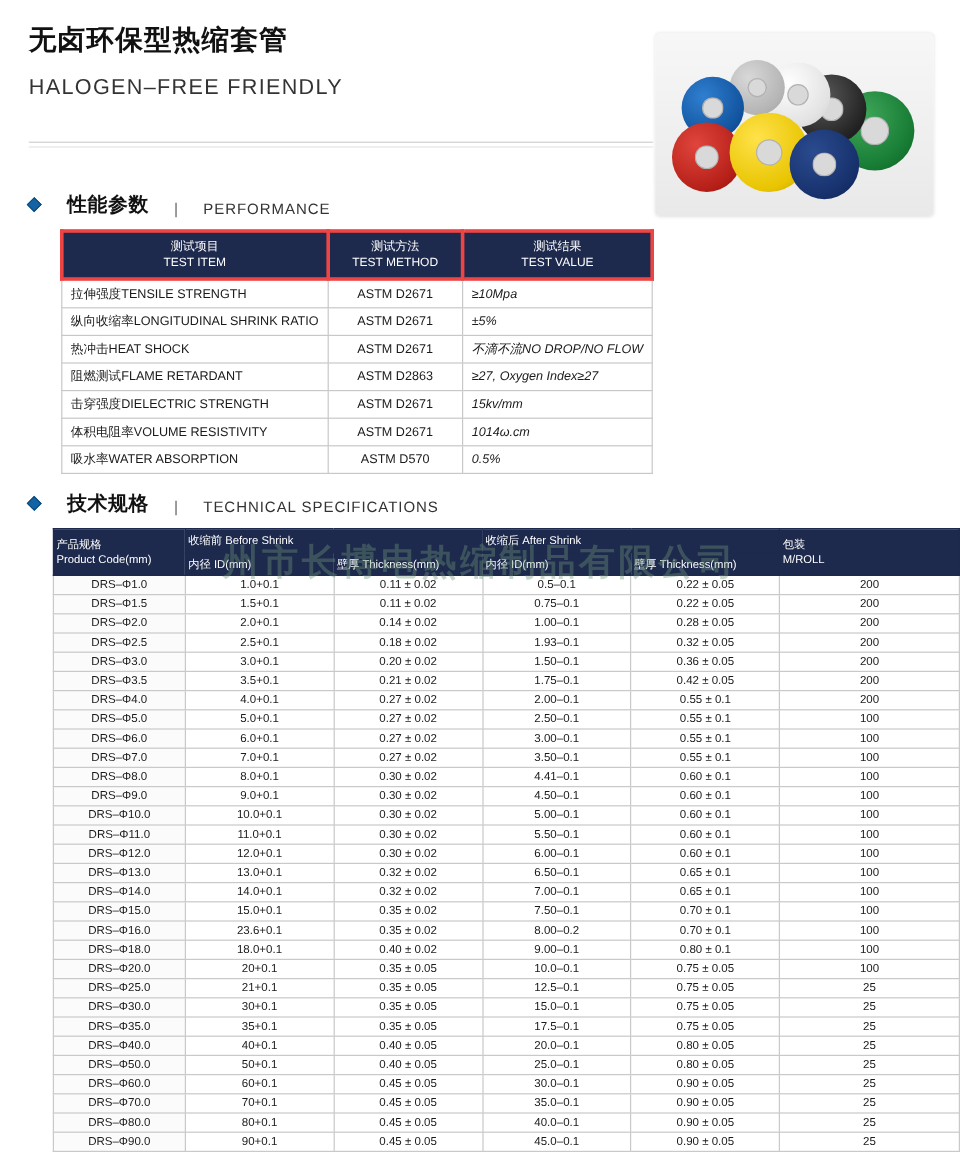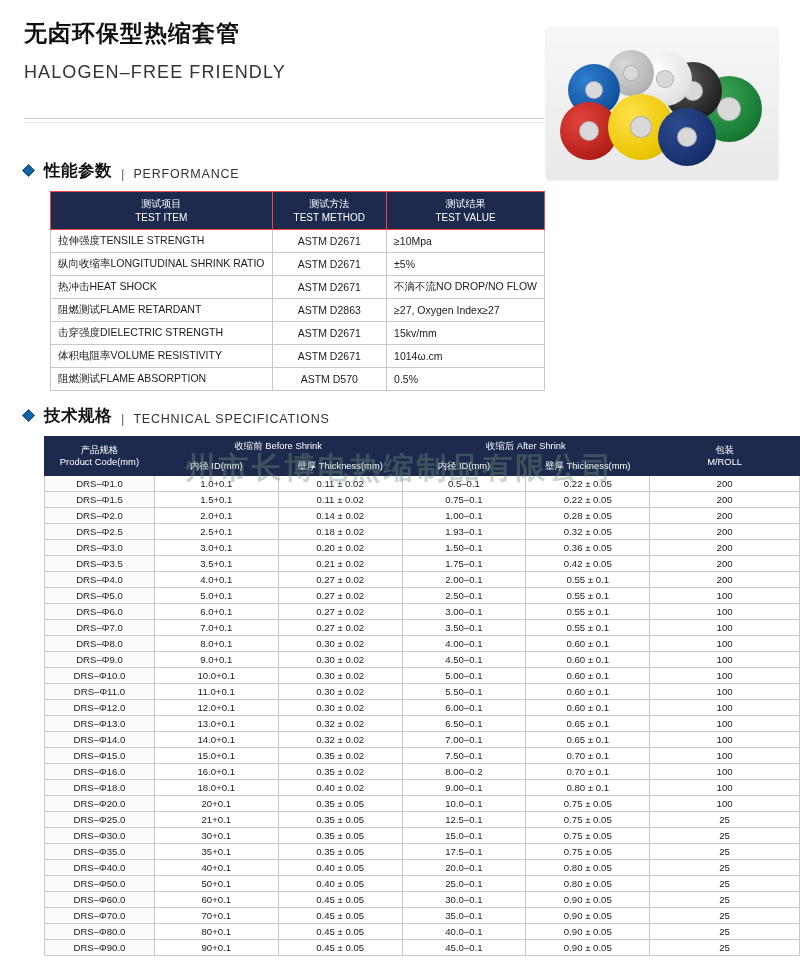--- a/index.html
+++ b/index.html
@@ -39,51 +39,51 @@
     overflow:hidden;
   }
   .photo-inner { position:absolute; inset:0; }
   .roll { position:absolute; border-radius:50%; }
   .roll .core {
     position:absolute; border-radius:50%; background:#d9d9d9;
     border:1px solid rgba(0,0,0,0.18);
   }
 
   
-  .sec-head { display:flex; align-items:flex-end; gap:7px; margin:14px 0 9px 2px; }
+  .sec-head { display:flex; align-items:flex-end; gap:19px; margin:14px 0 9px 2px; }
   .sec-diamond { width:13px; height:13px; position:relative; margin-bottom:3px; }
   .sec-diamond:before {
     content:""; position:absolute; left:0; top:0; width:9px; height:9px;
     background:#1464a5; transform:rotate(45deg);
     box-shadow:inset 0 0 0 1px #0f4c7d;
   }
   .sec-cn { font-size:16.5px; font-weight:bold; color:#111; letter-spacing:0.5px; }
   .sec-sep { font-size:13px; color:#666; padding:0 2px 1px 2px; }
   .sec-en { font-size:12.5px; color:#333; letter-spacing:0.8px; padding-bottom:1px; }
 
   
   table { border-collapse:collapse; }
   .perf-table { width:495px; margin-left:28px; font-size:10.5px; }
   .perf-table th {
     background:#1d2a4d; color:#fff; font-weight:normal;
-    border:1px solid #ef4444; padding:5px 4px; line-height:1.35;
+    border:3px solid #ef4444; padding:5px 4px; line-height:1.35;
     font-size:10px;
   }
   .perf-table th .cn { display:block; }
   .perf-table td {
     border:1px solid #c8c8c8; padding:4px 7px; height:19px;
     color:#1a1a1a; white-space:nowrap;
   }
   .perf-table td.item { width:215px; }
   .perf-table td.method { width:128px; text-align:center; }
-  .perf-table td.value { width:152px; }
+  .perf-table td.value { width:152px;font-style:italic; }
 
   .spec-table { width:756px; margin-left:22px; font-size:9.6px; }
   .spec-table th {
-    background:#1d2a4d; color:#fff; font-weight:normal; text-align:center;
+    background:#1d2a4d; color:#fff; font-weight:normal; text-align:left;
     border:1px solid #1d2a4d; padding:3px 2px; line-height:1.35; font-size:9.4px;
   }
   .spec-table th .cn { display:block; }
   .spec-table td {
     border:1px solid #c9c9c9; text-align:center; padding:2px 2px;
     height:16px; color:#1a1a1a; white-space:nowrap;
   }
   .spec-table tr td:first-child { background:#fbfbfb; }
   .col-code { width:110px; }
   .col-id1  { width:124px; }
@@ -195,21 +195,21 @@
           <td class="item">击穿强度DIELECTRIC STRENGTH</td>
           <td class="method">ASTM D2671</td>
           <td class="value">15kv/mm</td>
         </tr>
       <tr>
           <td class="item">体积电阻率VOLUME RESISTIVITY</td>
           <td class="method">ASTM D2671</td>
           <td class="value">1014ω.cm</td>
         </tr>
       <tr>
-          <td class="item">阻燃测试FLAME ABSORPTION</td>
+          <td class="item">吸水率WATER ABSORPTION</td>
           <td class="method">ASTM D570</td>
           <td class="value">0.5%</td>
         </tr>
     </tbody>
   </table>
 
   <div class="sec-head">
     <span class="sec-diamond"></span>
     <span class="sec-cn">技术规格</span>
     <span class="sec-sep">|</span>
@@ -333,21 +333,21 @@
           <td>7.0+0.1</td>
           <td>0.27 ± 0.02</td>
           <td>3.50–0.1</td>
           <td>0.55 ± 0.1</td>
           <td>100</td>
         </tr>
         <tr>
           <td>DRS–Φ8.0</td>
           <td>8.0+0.1</td>
           <td>0.30 ± 0.02</td>
-          <td>4.00–0.1</td>
+          <td>4.41–0.1</td>
           <td>0.60 ± 0.1</td>
           <td>100</td>
         </tr>
         <tr>
           <td>DRS–Φ9.0</td>
           <td>9.0+0.1</td>
           <td>0.30 ± 0.02</td>
           <td>4.50–0.1</td>
           <td>0.60 ± 0.1</td>
           <td>100</td>
@@ -395,21 +395,21 @@
         <tr>
           <td>DRS–Φ15.0</td>
           <td>15.0+0.1</td>
           <td>0.35 ± 0.02</td>
           <td>7.50–0.1</td>
           <td>0.70 ± 0.1</td>
           <td>100</td>
         </tr>
         <tr>
           <td>DRS–Φ16.0</td>
-          <td>16.0+0.1</td>
+          <td>23.6+0.1</td>
           <td>0.35 ± 0.02</td>
           <td>8.00–0.2</td>
           <td>0.70 ± 0.1</td>
           <td>100</td>
         </tr>
         <tr>
           <td>DRS–Φ18.0</td>
           <td>18.0+0.1</td>
           <td>0.40 ± 0.02</td>
           <td>9.00–0.1</td>

